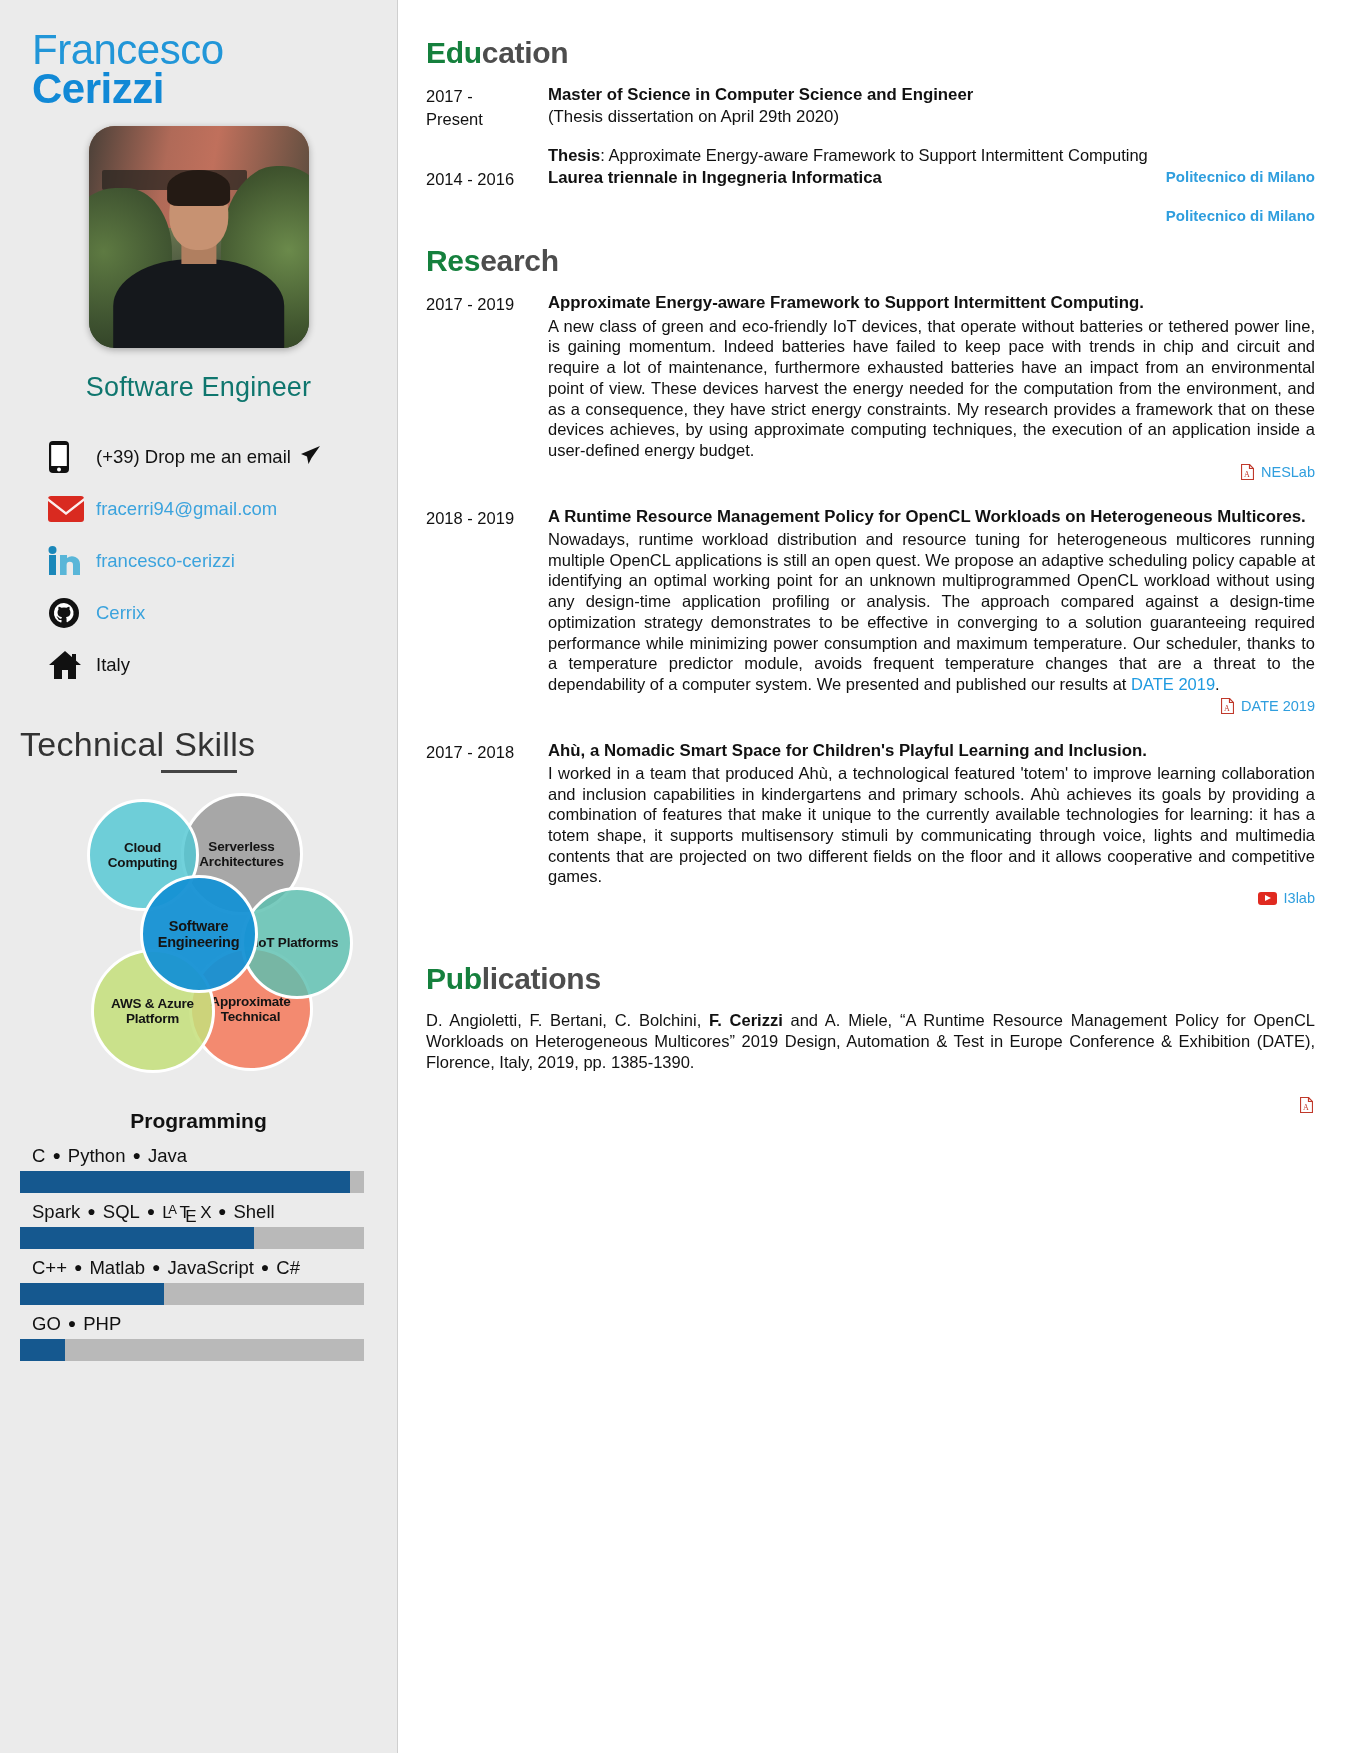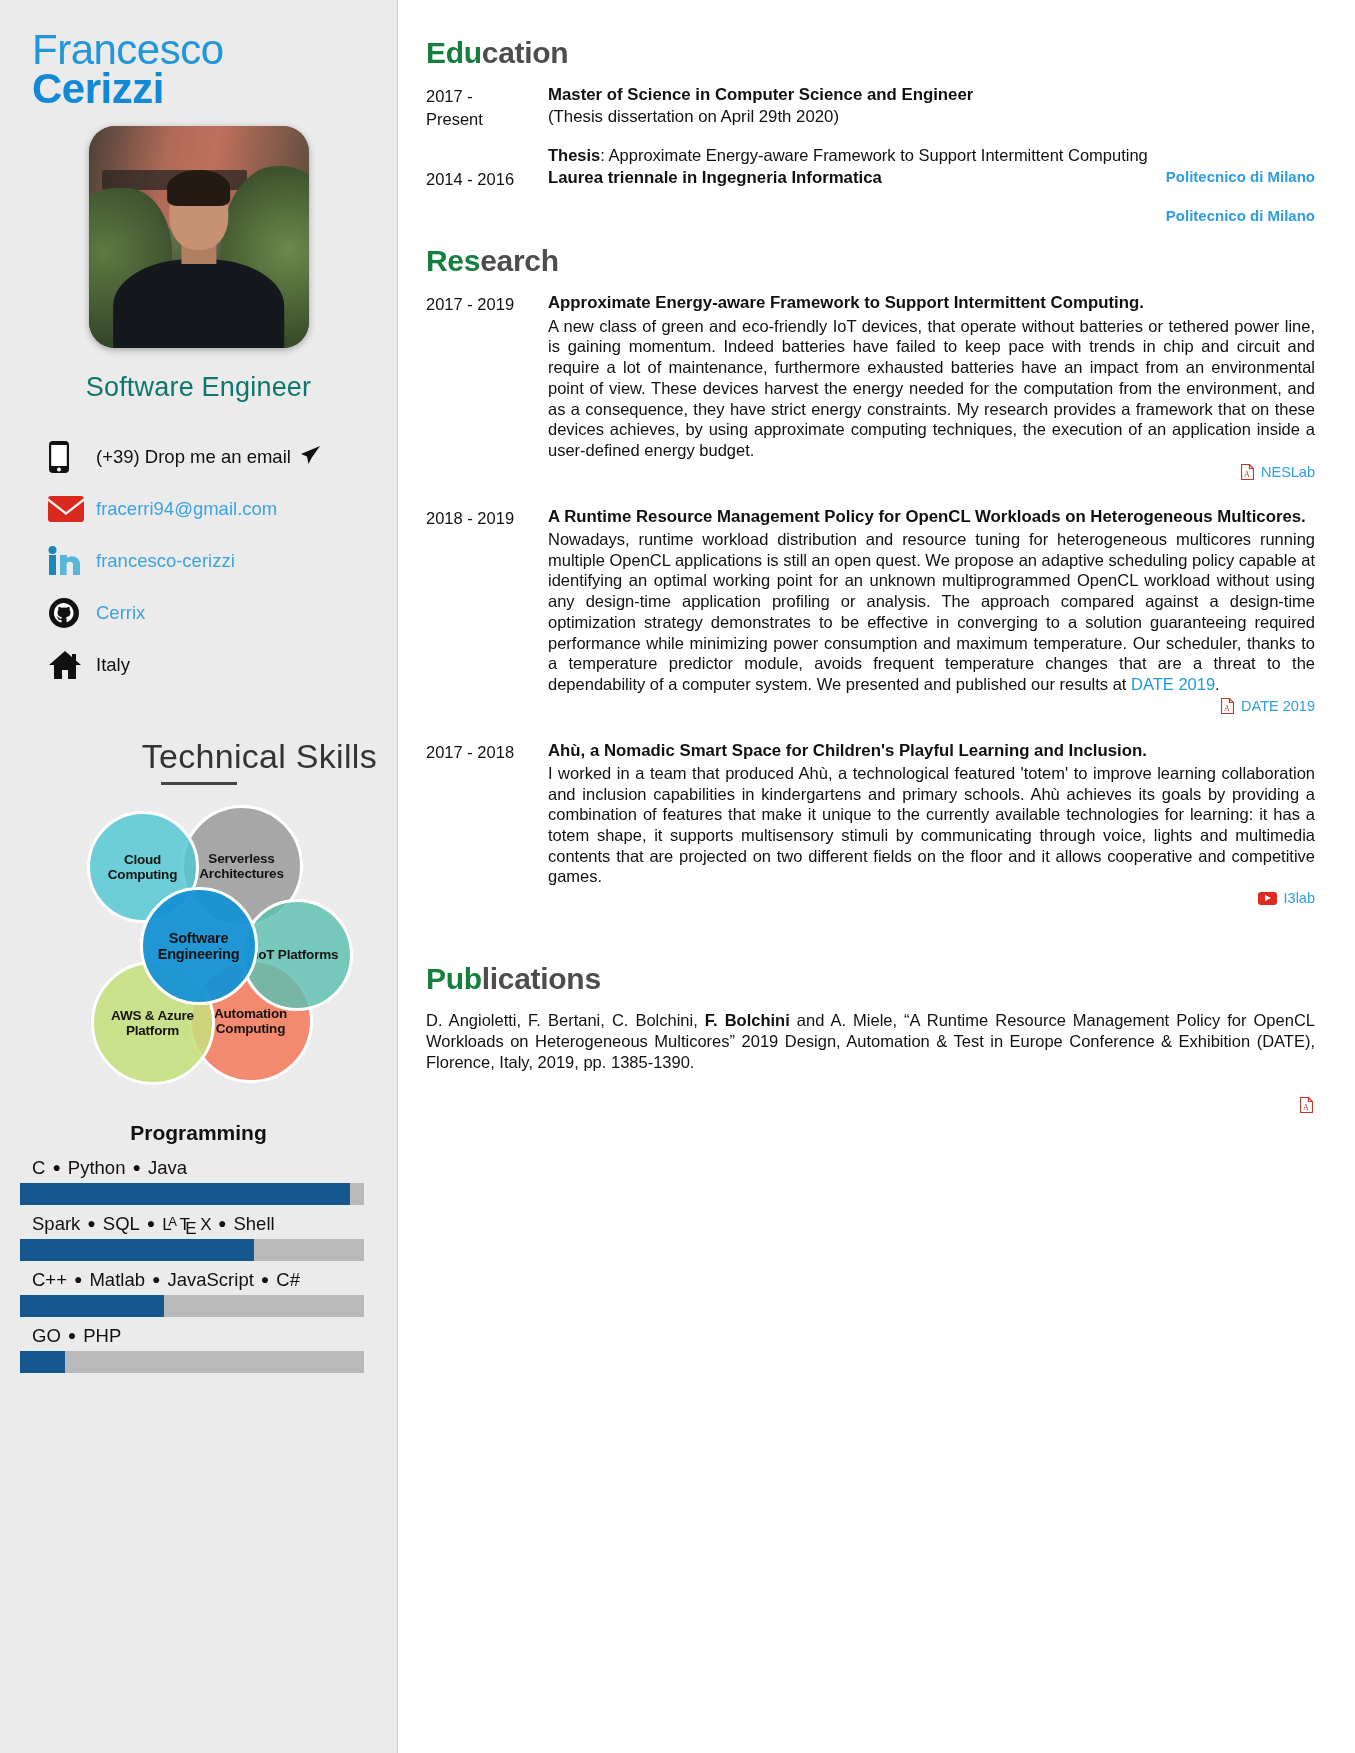--- a/index.html
+++ b/index.html
@@ -133,25 +133,25 @@
   }
   .contact-text {
     font-size: 18.5px;
     color: #111111;
   }
   .contact-text.link {
     color: #3ba3dd;
   }
 
   .section-title-side {
-    text-align: right;
+    text-align: left;
     font-size: 34px;
     font-weight: 400;
     color: #333333;
-    margin-top: 46px;
+    margin-top: 34px;
     letter-spacing: 0.3px;
   }
   .side-underline {
     width: 76px;
     height: 3px;
     background: #444444;
     margin: 6px auto 0 auto;
   }
 
   
@@ -436,21 +436,21 @@
       <div class="bub bub-server">
           <span>Serverless Architectures</span>
         </div>
       <div class="bub bub-iot">
           <span>IoT Platforms</span>
         </div>
       <div class="bub bub-aws">
           <span>AWS &amp; Azure Platform</span>
         </div>
       <div class="bub bub-approx">
-          <span>Automation Computing</span>
+          <span>Approximate Technical</span>
         </div>
       <div class="bub bub-center">
           <span>Software Engineering</span>
         </div>
     </div>
 
     <div class="prog-title">Programming</div>
 
     <div class="prog-list">
 
@@ -564,21 +564,21 @@
           <span class="yt-ico"></span>
           <span>I3lab</span>
         </div>
       </div>
     </div>
 
     <div class="gap-lg"></div>
 
     <h2 class="sec-head"><span class="hi">Pub</span><span class="lo">lications</span></h2>
 
-    <div class="pub-body"><span>D. Angioletti, F. Bertani, C. Bolchini, </span><b>F. Bolchini</b><span> and A. Miele, “A Runtime Resource Management Policy for OpenCL Workloads on Heterogeneous Multicores” 2019 Design, Automation &amp; Test in Europe Conference &amp; Exhibition (DATE), Florence, Italy, 2019, pp. 1385-1390.</span></div>
+    <div class="pub-body"><span>D. Angioletti, F. Bertani, C. Bolchini, </span><b>F. Cerizzi</b><span> and A. Miele, “A Runtime Resource Management Policy for OpenCL Workloads on Heterogeneous Multicores” 2019 Design, Automation &amp; Test in Europe Conference &amp; Exhibition (DATE), Florence, Italy, 2019, pp. 1385-1390.</span></div>
 
     <div class="pub-link">
       <span class="pdf-ico">
         <svg width="13" height="16" viewBox="0 0 13 16">
           <path d="M0.5 0.5 h8 l4 4 v11 h-12 z" fill="#fff" stroke="#c0392b" stroke-width="1.2"></path>
           <path d="M8.5 0.5 v4 h4" fill="none" stroke="#c0392b" stroke-width="1.2"></path>
           <text x="3" y="12.5" font-size="8" font-family="Liberation Serif, serif" fill="#c0392b">A</text>
         </svg>
       </span>
     </div>

